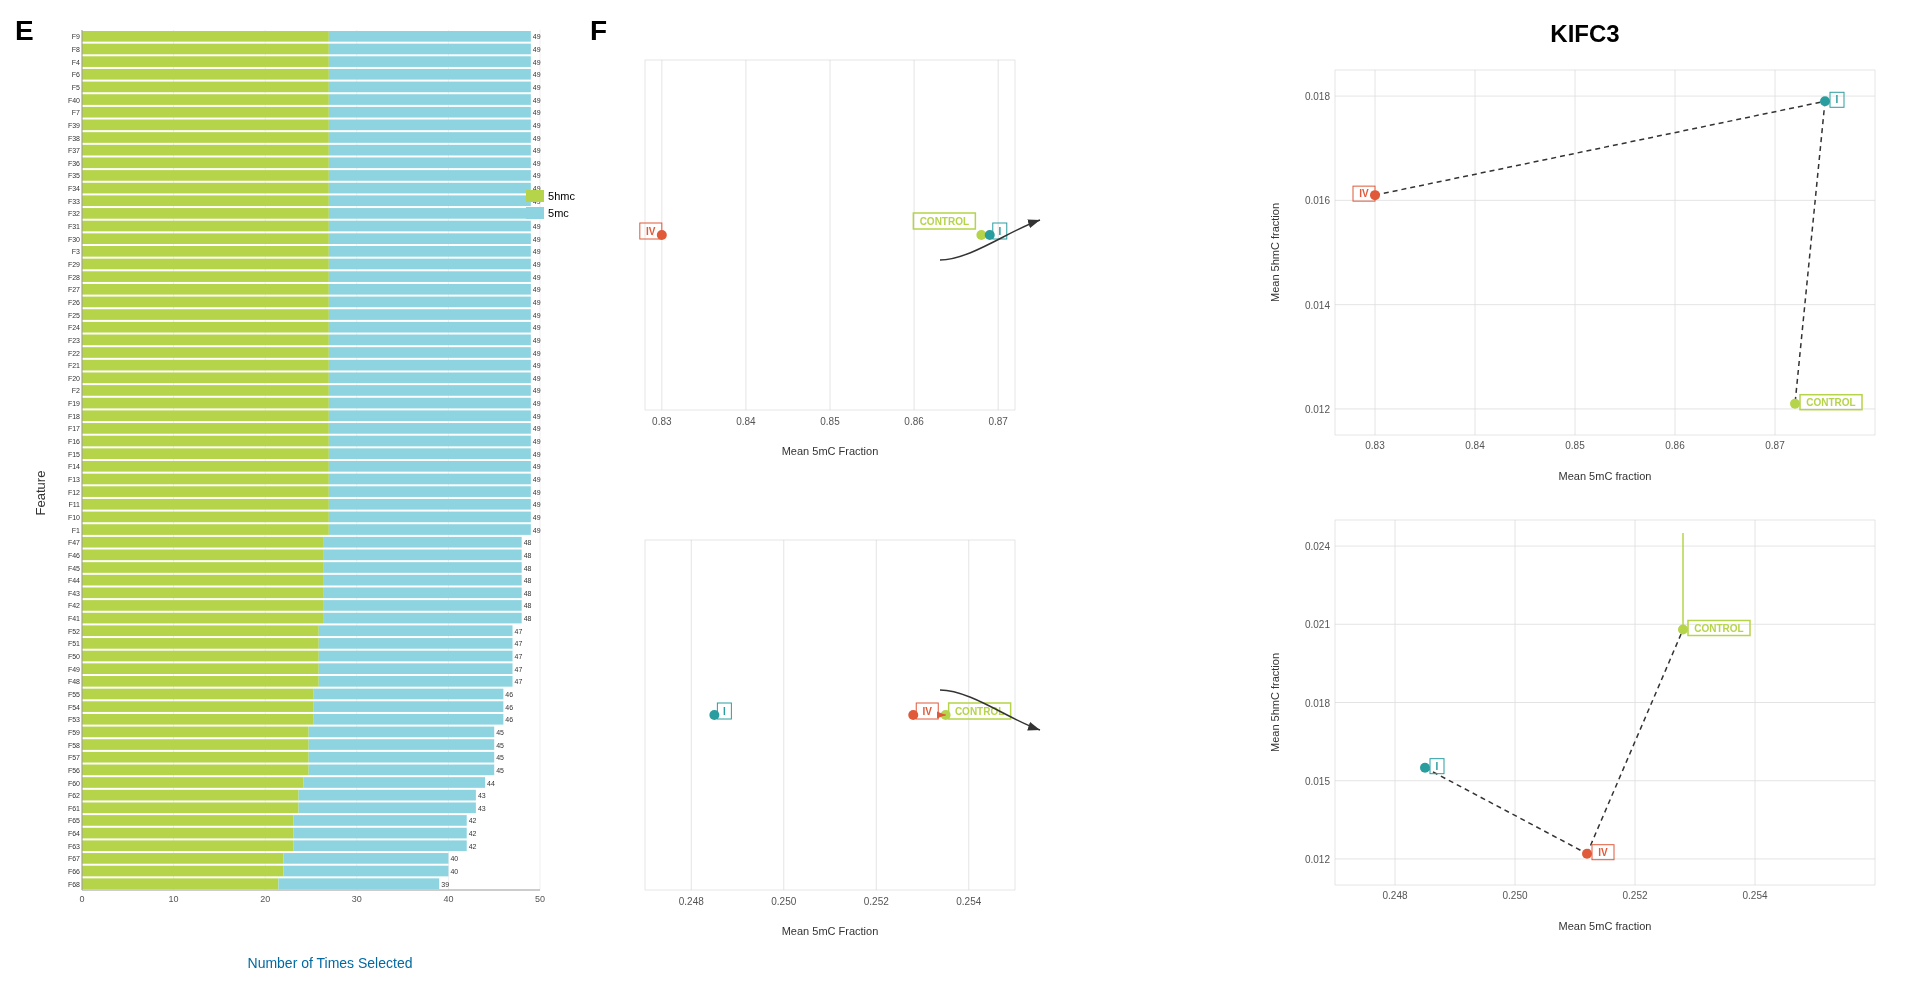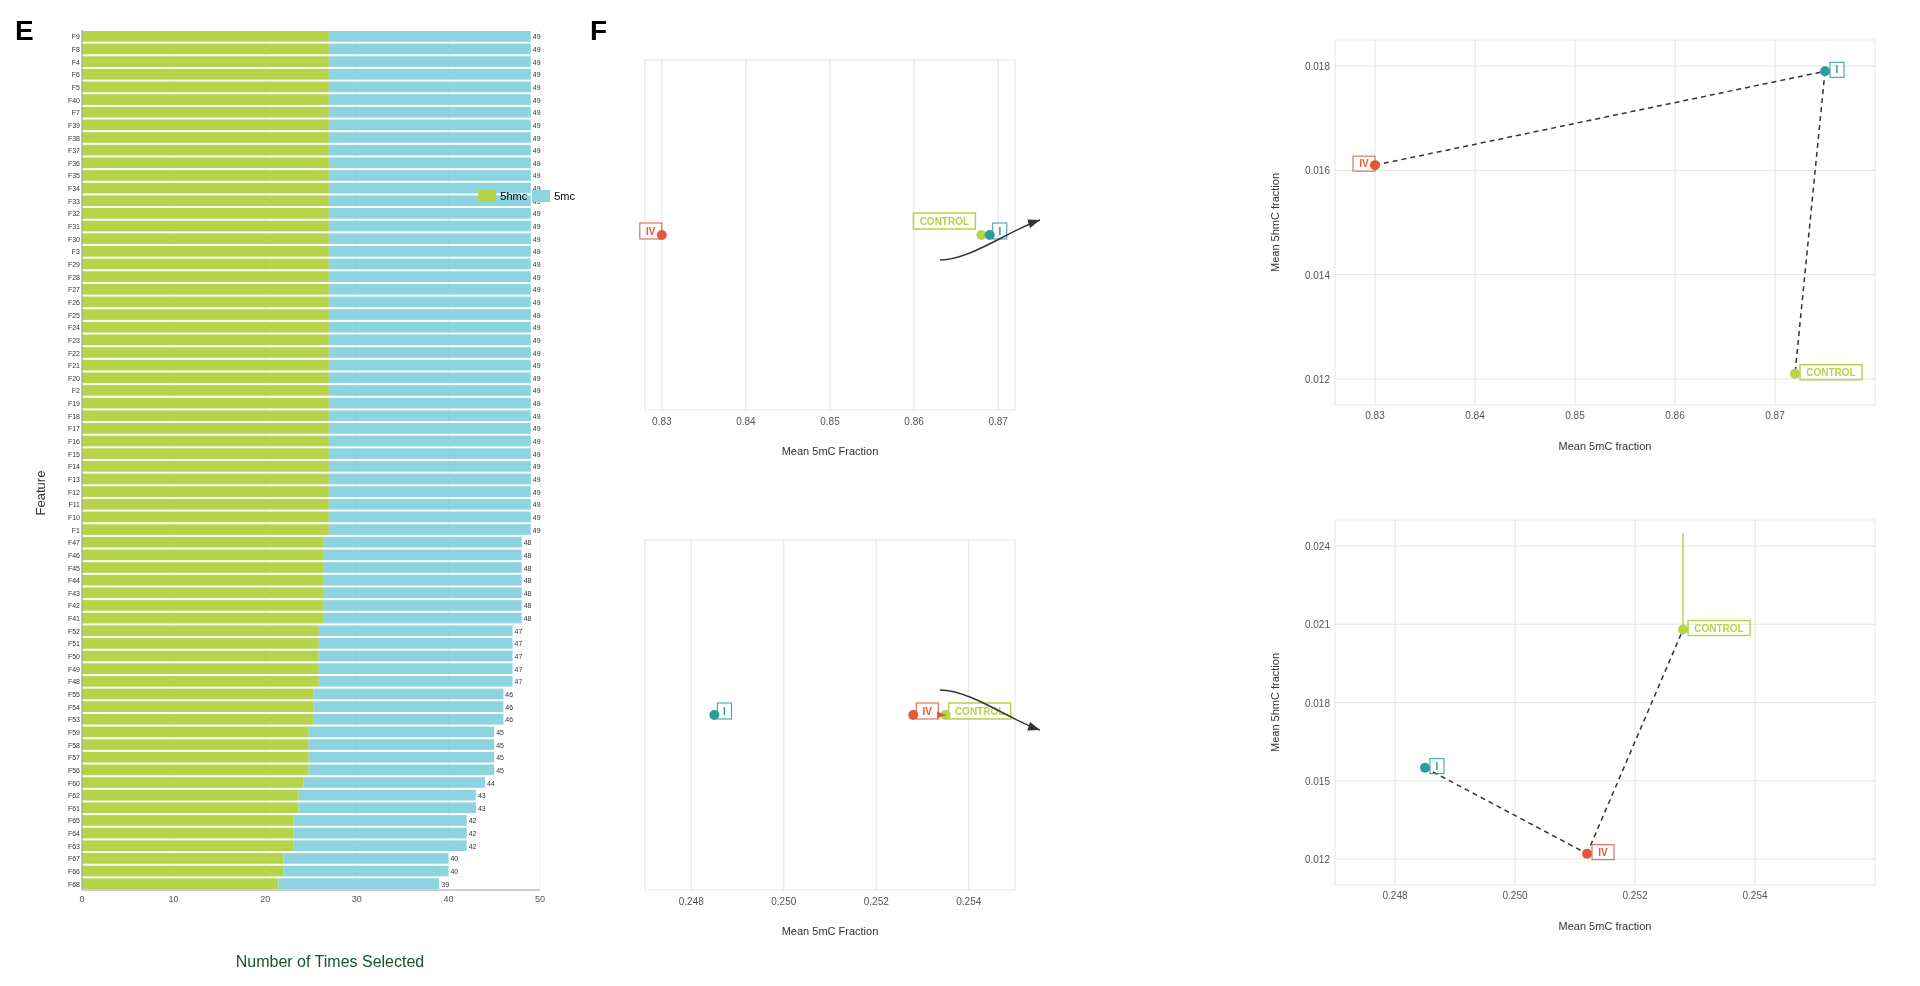--- a/index.html
+++ b/index.html
@@ -33,21 +33,21 @@
       position: absolute;
       top: 5px;
       left: 5px;
     }
 
     .legend {
       position: absolute;
       right: 10px;
       top: 200px;
       display: flex;
-      flex-direction: row;
+      flex-direction: column;
       gap: 5px;
     }
 
     .legend-item {
       display: flex;
       align-items: center;
       gap: 4px;
       font-size: 11px;
     }
 
@@ -399,21 +399,21 @@
         <text x="40" y="849.0294117647059" text-anchor="end" font-size="7" fill="#333">F66</text>
         <text x="410.40000000000003" y="849.0294117647059" text-anchor="start" font-size="7" fill="#333">40</text>
         <rect x="42" y="853.3529411764706" width="196.48200000000003" height="10.647058823529411" fill="#b5d44a"></rect>
         <rect x="238.48200000000003" y="853.3529411764706" width="160.75799999999998" height="10.647058823529411" fill="#8dd3e0"></rect>
         <text x="40" y="861.6764705882354" text-anchor="end" font-size="7" fill="#333">F68</text>
         <text x="401.24" y="861.6764705882354" text-anchor="start" font-size="7" fill="#333">39</text>
         <line x1="42" y1="865" x2="500" y2="865" stroke="#999" stroke-width="1"></line>
         <line x1="42" y1="5" x2="42" y2="865" stroke="#999" stroke-width="1"></line>
       </svg>
 
-    <div style="position:absolute;bottom:5px;left:80px;right:10px;text-align:center;font-size:16px;color:#14532d;">Number of Times Selected</div>
+    <div style="position:absolute;bottom:5px;left:80px;right:10px;text-align:center;font-size:14px;color:#0369a1;">Number of Times Selected</div>
 
     <div class="legend" style="right:5px;top:180px;">
       <div class="legend-item">
         <div class="legend-color bar-green"></div>
         <span>5hmc</span>
       </div>
       <div class="legend-item">
         <div class="legend-color bar-teal"></div>
         <span>5mc</span>
       </div>
@@ -490,20 +490,21 @@
           <polygon points="0 0, 8 3, 0 6" fill="#333"></polygon>
         </marker>
       </defs>
       <path d="M 10 10 C 40 10 80 40 110 50" stroke="#333" stroke-width="1.5" fill="none" marker-end="url(#arrowhead2)"></path>
     </svg>
   </div>
 
   <div class="right-panel">
 
     <div class="gene-plot gene-plot-top">
+      <div class="gene-title">KIFC3</div>
       <svg style="width:630px;height:435px;">
           <line x1="110" y1="20" x2="110" y2="385" stroke="#ddd" stroke-width="0.8"></line>
           <text x="110" y="399" text-anchor="middle" font-size="10" fill="#555">0.83</text>
           <line x1="210" y1="20" x2="210" y2="385" stroke="#ddd" stroke-width="0.8"></line>
           <text x="210" y="399" text-anchor="middle" font-size="10" fill="#555">0.84</text>
           <line x1="310" y1="20" x2="310" y2="385" stroke="#ddd" stroke-width="0.8"></line>
           <text x="310" y="399" text-anchor="middle" font-size="10" fill="#555">0.85</text>
           <line x1="410" y1="20" x2="410" y2="385" stroke="#ddd" stroke-width="0.8"></line>
           <text x="410" y="399" text-anchor="middle" font-size="10" fill="#555">0.86</text>
           <line x1="510" y1="20" x2="510" y2="385" stroke="#ddd" stroke-width="0.8"></line>

